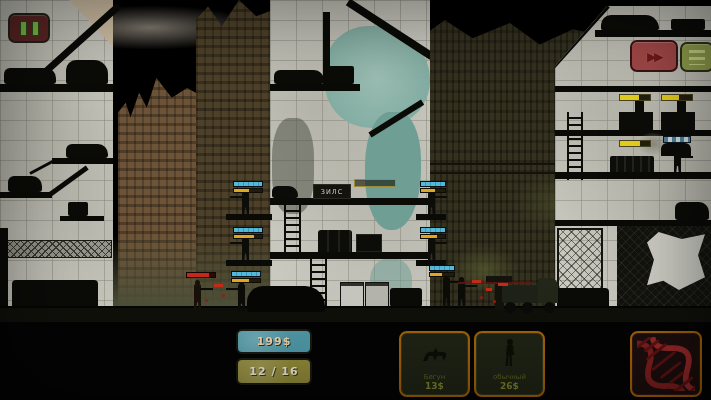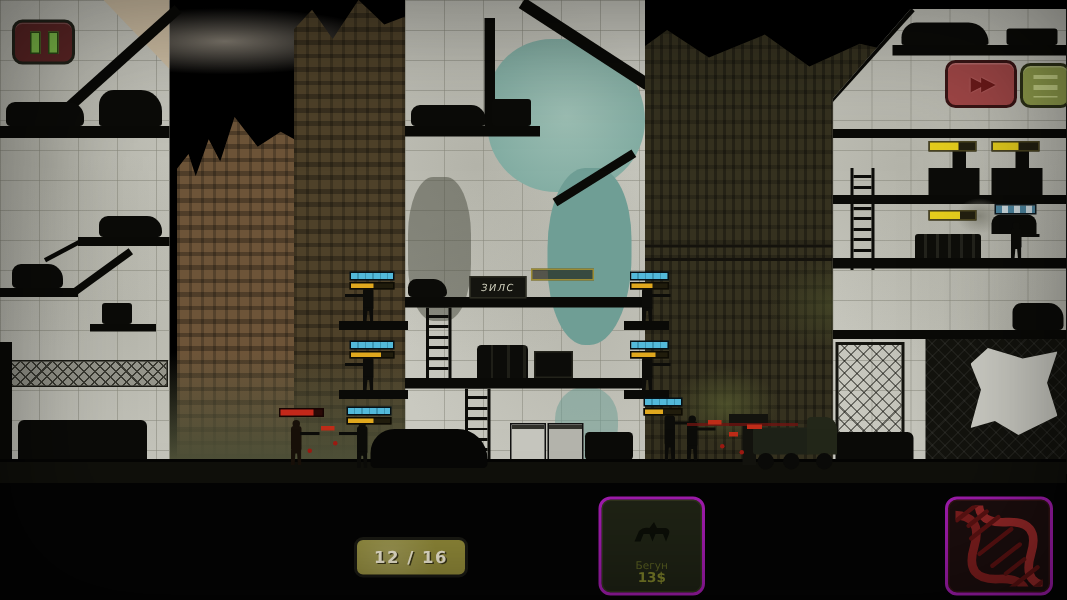--- a/index.html
+++ b/index.html
@@ -38,21 +38,21 @@
   .ubar.red .hp i{background:#c3281a;}
   .ybar{position:absolute;width:30px;height:5px;background:#232010;border:1px solid #4a4420;z-index:8;}
   .ybar i{display:block;height:100%;background:#e7cf1d;}
   .sbar{position:absolute;width:26px;height:5px;border:1px solid #0e1a20;z-index:8;
     background:repeating-linear-gradient(90deg,#4d86a0 0 4px,#cfdde2 4px 8px);}
   .reddash{position:absolute;background:#bf2c18;z-index:7;}
   .blood{position:absolute;width:3px;height:3px;background:#9c1a12;border-radius:50%;z-index:7;}
   .hudbtn{position:absolute;z-index:60;border-radius:7px;display:flex;align-items:center;justify-content:center;cursor:pointer;}
   .pill{position:absolute;z-index:60;border:2px solid #1a1a14;border-radius:6px;display:flex;align-items:center;justify-content:center;
     font-weight:bold;font-size:11px;letter-spacing:1px;}
-  .card{position:absolute;top:331px;width:67px;height:62px;background:#1f2315;border:2px solid #a21caf;border-radius:8px;
+  .card{position:absolute;top:331px;width:67px;height:62px;background:#1f2315;border:2px solid #a16207;border-radius:8px;
     box-shadow:inset 0 0 0 1px #30351d;z-index:60;display:flex;flex-direction:column;align-items:center;justify-content:center;cursor:pointer;}
   .card .cicon{flex:1;display:flex;align-items:center;justify-content:center;width:100%;}
   .card .clabel{font-size:7px;color:#5a6022;line-height:8px;}
   .card .cprice{font-size:9px;font-weight:bold;color:#7d812a;line-height:11px;margin-bottom:3px;}
   .towertex{background-image:
      repeating-linear-gradient(rgba(0,0,0,.28) 0 3px,transparent 3px 9px),
      repeating-linear-gradient(90deg,rgba(0,0,0,.22) 0 2px,transparent 2px 8px);}
 </style>
 </head>
 <body>
@@ -168,21 +168,21 @@
     <div class="abs" style="left:100px;top:258px;width:42px;height:48px;background:rgba(111,158,149,.55);border-radius:45%;"></div>
     <div class="diag" style="left:78px;top:-2px;width:100px;height:8px;transform:rotate(33deg);"></div>
     <div class="abs" style="left:53px;top:12px;width:7px;height:78px;background:#0a0a07;"></div>
     <div class="beam" style="left:0;top:84px;width:90px;height:7px;"></div>
     <div class="junk" style="left:4px;top:70px;width:50px;height:14px;"></div>
     <div class="junk" style="left:58px;top:66px;width:26px;height:18px;border-radius:2px;"></div>
     <div class="diag" style="left:100px;top:132px;width:62px;height:6px;transform:rotate(-32deg);"></div>
     <div class="beam" style="left:0;top:198px;width:160px;height:7px;"></div>
     <div class="abs" style="left:43px;top:184px;width:36px;height:13px;background:#14140f;border:1px solid #2a2a20;
       display:flex;align-items:center;justify-content:center;">
-      <span style="font-size:6.5px;color:#cfcfbc;letter-spacing:1px;font-style:italic;">ЗИЛС</span>
+      <span style="font-size:6.5px;color:#cfcfbc;letter-spacing:1px;">ЗИЛС</span>
       </div>
     <div class="abs" style="left:84px;top:179px;width:40px;height:6px;border:1px solid #9c8c34;background:rgba(18,18,8,.6);"></div>
     <div class="junk" style="left:2px;top:186px;width:26px;height:12px;"></div>
     <div class="ladder" style="left:14px;top:205px;width:13px;height:47px;"></div>
     <div class="abs" style="left:48px;top:230px;width:34px;height:22px;border-radius:3px 3px 0 0;
       background:repeating-linear-gradient(90deg,#0c0c09 0 9px,#1f1f18 9px 11px);"></div>
     <div class="abs" style="left:86px;top:234px;width:26px;height:18px;background:#0c0c09;box-shadow:inset 0 0 0 1px #23231b;"></div>
     <div class="beam" style="left:0;top:252px;width:160px;height:7px;"></div>
     <div class="ladder" style="left:40px;top:259px;width:13px;height:48px;"></div>
     <div class="abs" style="left:70px;top:282px;width:22px;height:25px;background:#c6c6be;border:1px solid #111;box-shadow:inset 0 3px 0 #30302a;"></div>
@@ -312,33 +312,47 @@
   <div class="hudbtn" style="left:630px;top:40px;width:44px;height:28px;background:#a34848;border:2px solid #3a1515;box-shadow:inset 0 1px 0 rgba(255,255,255,.2);">
     <span style="font-size:13px;color:#6e1a1a;text-shadow:0 0 1px #d89090;letter-spacing:-3px;line-height:1;">▶▶</span>
   </div>
   <div class="hudbtn" style="left:680px;top:42px;width:30px;height:26px;background:#94a24e;border:2px solid #2e3318;box-shadow:inset 0 1px 0 rgba(255,255,255,.25);">
     <div style="width:16px;height:15px;
       background:repeating-linear-gradient(#cdd98b 0 3px,transparent 3px 7px);"></div>
   </div>
 
   <div class="abs" style="left:0;top:322px;width:711px;height:78px;background:#040404;z-index:55;"></div>
 
+  <div class="pill" style="left:236px;top:329px;width:72px;height:21px;background:#4f97a6;
+    background-image:radial-gradient(circle at 25% 40%,rgba(255,255,255,.18),transparent 60%);">
+    <span style="color:#ecd0a4;text-shadow:1px 1px 0 #23323a;">199$</span>
+  </div>
   <div class="pill" style="left:236px;top:358px;width:72px;height:23px;background:#918a39;
     background-image:radial-gradient(circle at 30% 40%,rgba(255,255,255,.15),transparent 60%);justify-content:center;">
     <span style="color:#f0ead4;text-shadow:1px 1px 0 #3a3618;">12 / 16</span>
   </div>
 
   <div class="card" style="left:399px;">
     <div class="cicon">
       <svg width="28" height="18" viewBox="0 0 28 18">
           <path fill="#0b0e07" d="M2 17 L5 10 Q8 7 12 8 L15 4 L17 8 L23 8 Q26 9 25 12 L23 17 L21 12 L16 12 L14 17 L12 12 L8 12 L6 17 Z"></path>
         </svg>
     </div>
     <div class="clabel">Бегун</div>
     <div class="cprice">13$</div>
+  </div>
+  <div class="card" style="left:474px;">
+    <div class="cicon">
+      <svg width="18" height="28" viewBox="0 0 18 28">
+          <circle cx="9" cy="3" r="3" fill="#0b0e07"></circle>
+          <path fill="#0b0e07" d="M6 6 L12 6 L13 16 L10.5 16 L11 27 L8.5 27 L8.5 17 L7.5 17 L7 27 L4.5 27 L5.5 16 L5 16 Z"></path>
+        </svg>
+    </div>
+    <div class="clabel">обычный</div>
+    <div class="cprice">26$</div>
   </div>
   <div class="card" style="left:630px;width:68px;background:#1c0e0e;box-shadow:inset 0 0 0 1px #351515;">
     <div class="cicon">
       <svg width="58" height="54" viewBox="0 0 60 56">
         <g transform="rotate(-38 30 28)" stroke-linecap="round" fill="none">
           <path d="M16 -10 Q36 4 16 18 Q-4 32 16 46 Q36 60 16 74" stroke="#7e1e1e" stroke-width="6"></path>
           <path d="M44 -10 Q24 4 44 18 Q64 32 44 46 Q24 60 44 74" stroke="#962828" stroke-width="6"></path>
           <g stroke="#5c1212" stroke-width="3">
             <line x1="18" y1="-4" x2="42" y2="-4"></line>
               <line x1="22" y1="4" x2="38" y2="4"></line>

